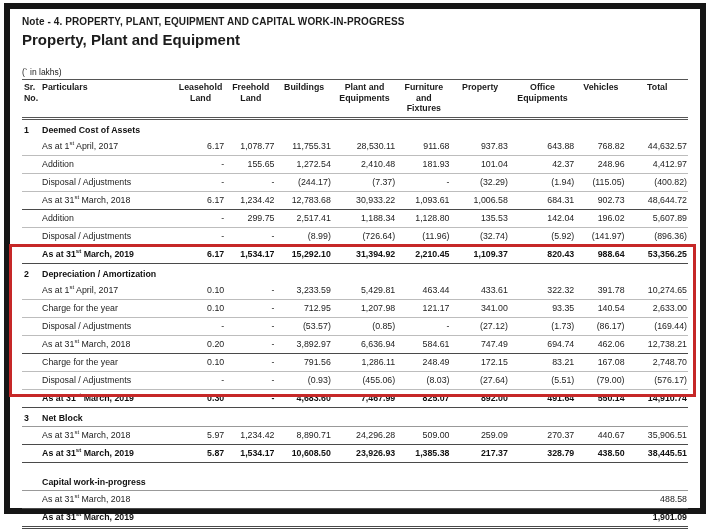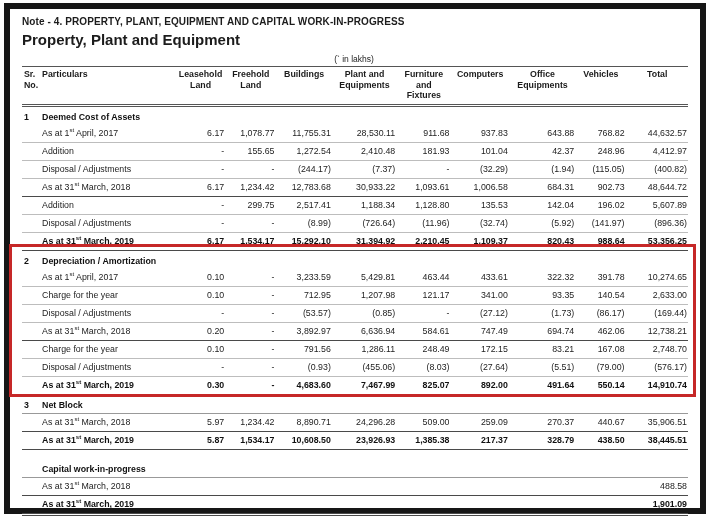--- a/index.html
+++ b/index.html
@@ -7,21 +7,21 @@
     width:720px;height:530px;background:#ffffff;position:relative;
     font-family:"Liberation Sans", sans-serif;color:#1c1c1c;overflow:hidden;
   }
   .frame{
     position:absolute;left:4px;top:3px;width:702px;height:511px;
     border:6px solid #161616;background:#ffffff;box-sizing:border-box;
   }
   .content{padding:7px 12px 0 12px;}
   .title{font-weight:bold;font-size:10px;line-height:12px;letter-spacing:0.1px;}
   .subtitle{font-weight:bold;font-size:15px;line-height:12px;margin-top:6px;}
-  .unit-note{font-size:8.5px;line-height:10px;text-align:center;margin-top:8px;padding-right:2px;}
+  .unit-note{font-size:8.5px;line-height:10px;text-align:left;margin-top:21px;padding-right:2px;}
   table{width:100%;border-collapse:collapse;table-layout:fixed;margin-top:2px;}
   th,td{font-size:8.8px;overflow:hidden;}
   thead th{
     font-weight:bold;text-align:center;vertical-align:top;
     padding:2px 1px 3px 2px;line-height:10.5px;
     border-top:1px solid #555;border-bottom:3px double #555;
   }
   thead th.left{text-align:left;margin-top:44px;}
   td{padding:2.5px 1px 2.5px 2px;text-align:right;line-height:12px;white-space:nowrap;}
   td.sr,td.label{text-align:left;}
@@ -62,21 +62,21 @@
       </colgroup>
       <thead>
           <tr>
             <th class="left">Sr.<br>No.</th>
             <th class="left">Particulars</th>
             <th>Leasehold<br>Land</th>
             <th>Freehold<br>Land</th>
             <th>Buildings</th>
             <th>Plant and<br>Equipments</th>
             <th>Furniture<br>and<br>Fixtures</th>
-            <th>Computers</th>
+            <th>Property</th>
             <th>Office<br>Equipments</th>
             <th>Vehicles</th>
             <th>Total</th>
           </tr>
         </thead>
       <tbody>
           <tr class="row-heading">
             <td class="sr">1</td>
             <td class="label" colspan="10">Deemed Cost of Assets</td>
           </tr>

